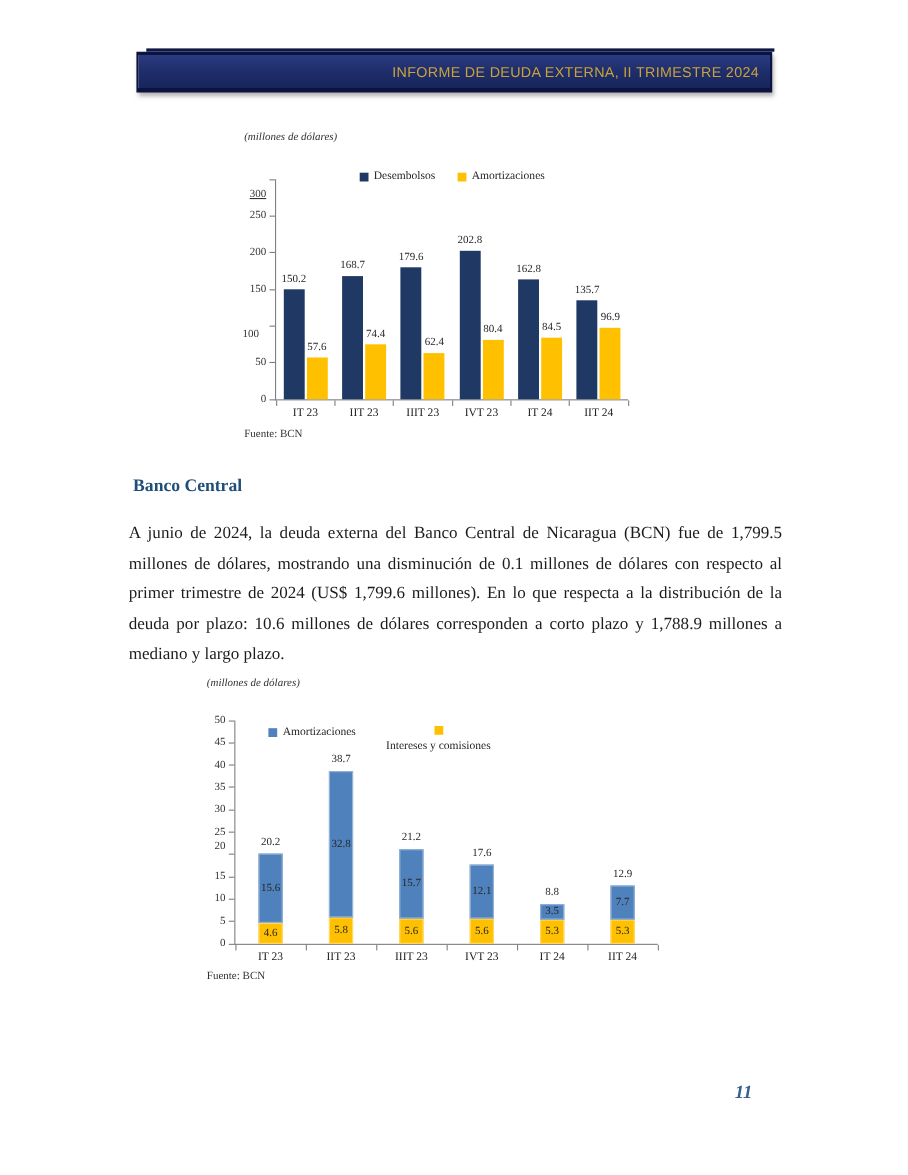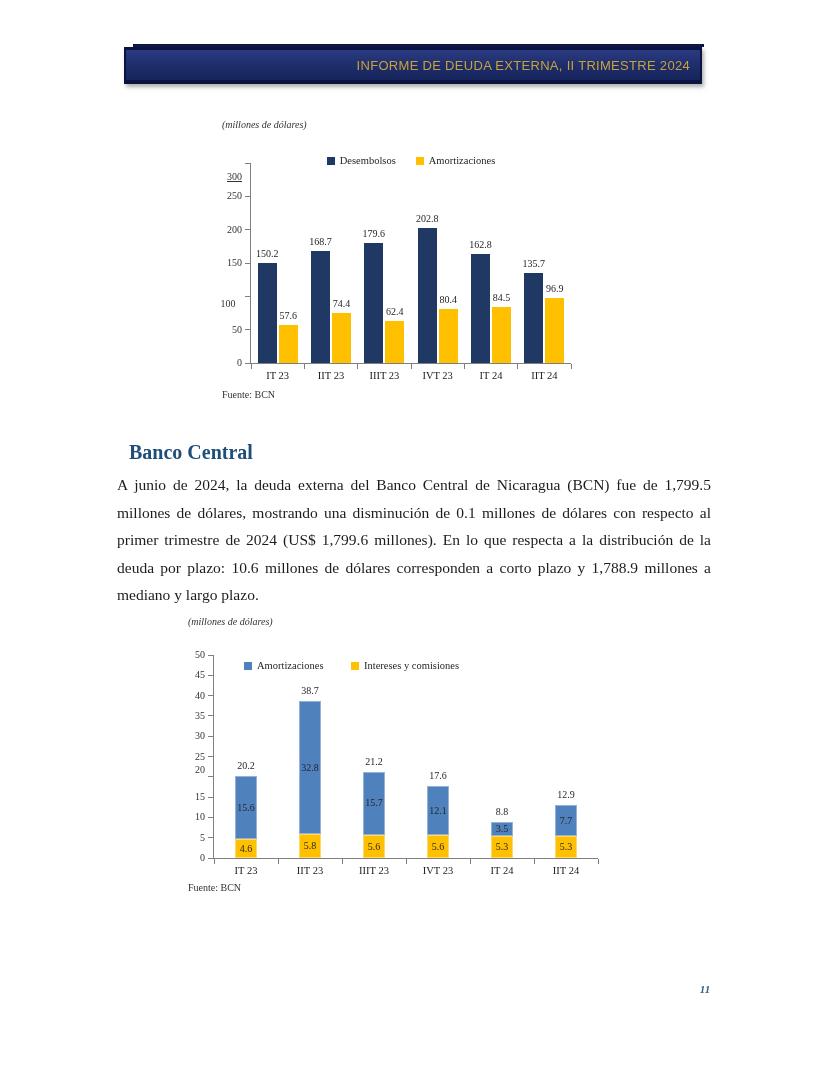--- a/index.html
+++ b/index.html
@@ -42,29 +42,29 @@
   .ytick-mark, .xtick-mark { position:absolute; background:#7f7f7f; }
   .cat-label { position:absolute; text-align:center; font-size:10.5px; color:#222; }
   .bar { position:absolute; }
   .val-label { position:absolute; text-align:center; font-size:10px; color:#262626; line-height:12px; }
   .legend-row { position:absolute; display:flex; justify-content:center; left:0; right:0; gap:20px; }
   .legend-item { display:flex; align-items:center; gap:5px; font-size:10.5px; color:#262626; white-space:nowrap; }
   .legend-swatch { width:8px; height:8px; display:inline-block; }
 
   
   .section-heading {
-    left:117px; top:429px; margin:12px; font-size:20px; font-weight:bold; color:#1f4e79;
+    left:117px; top:429px; margin:4px; font-size:16px; font-weight:bold; color:#1f4e79;
   }
   .body-paragraph {
     left:117px; top:471px; width:594px; margin:0;
     font-size:15.5px; line-height:27.5px; text-align:justify; color:#1c1c1c;
   }
   .page-number {
-    left:688px; top:983px; width:34px; text-align:center;
-    font-size:11px; font-style:italic; font-weight:bold; color:#36608f;
+    left:650px; top:983px; width:34px; text-align:right;
+    font-size:17px; font-style:italic; font-weight:bold; color:#36608f;
   }
 </style>
 </head>
 <body>
 
 <div class="abs header-top-edge"></div>
 <div class="abs header-bar">
   <span>INFORME DE DEUDA EXTERNA, II TRIMESTRE 2024</span>
 </div>
 
@@ -204,21 +204,21 @@
       <div class="val-label" style="left: 263px; bottom: 39.728px; width: 50px;">8.8</div>
       <div class="bar" style="left: 341px; bottom: 0px; width: 22px; height: 21.518px; background: rgb(255, 192, 0); box-sizing: border-box; border: 1px solid rgb(255, 217, 102);"></div>
       <div class="bar" style="left: 341px; bottom: 21.518px; width: 22px; height: 31.262px; background: rgb(79, 129, 189); box-sizing: border-box; border: 1px solid rgb(149, 179, 215);"></div>
       <div class="val-label" style="left: 331px; bottom: 4.759px; width: 42px;">5.3</div>
       <div class="val-label" style="left: 331px; bottom: 31.149px; width: 42px;">7.7</div>
       <div class="val-label" style="left: 327px; bottom: 56.78px; width: 50px;">12.9</div>
       <div class="legend-item" style="position: absolute; left: 30px; top: 5px;">
         <div class="legend-swatch" style="background: rgb(79, 129, 189);"></div>
         <div class="legend-label">Amortizaciones</div>
       </div>
-      <div class="legend-item" style="position: absolute; left: 137px; top: 5px;">
+      <div class="legend-item" style="position: absolute; left: 137px; top: 5px; flex-direction: column;">
         <div class="legend-swatch" style="background: rgb(255, 192, 0);"></div>
         <div class="legend-label">Intereses y comisiones</div>
       </div>
     </div>
   <div class="chart-source">Fuente: BCN</div>
 </section>
 
 <div class="abs page-number">11</div>
 
 </body></html>

